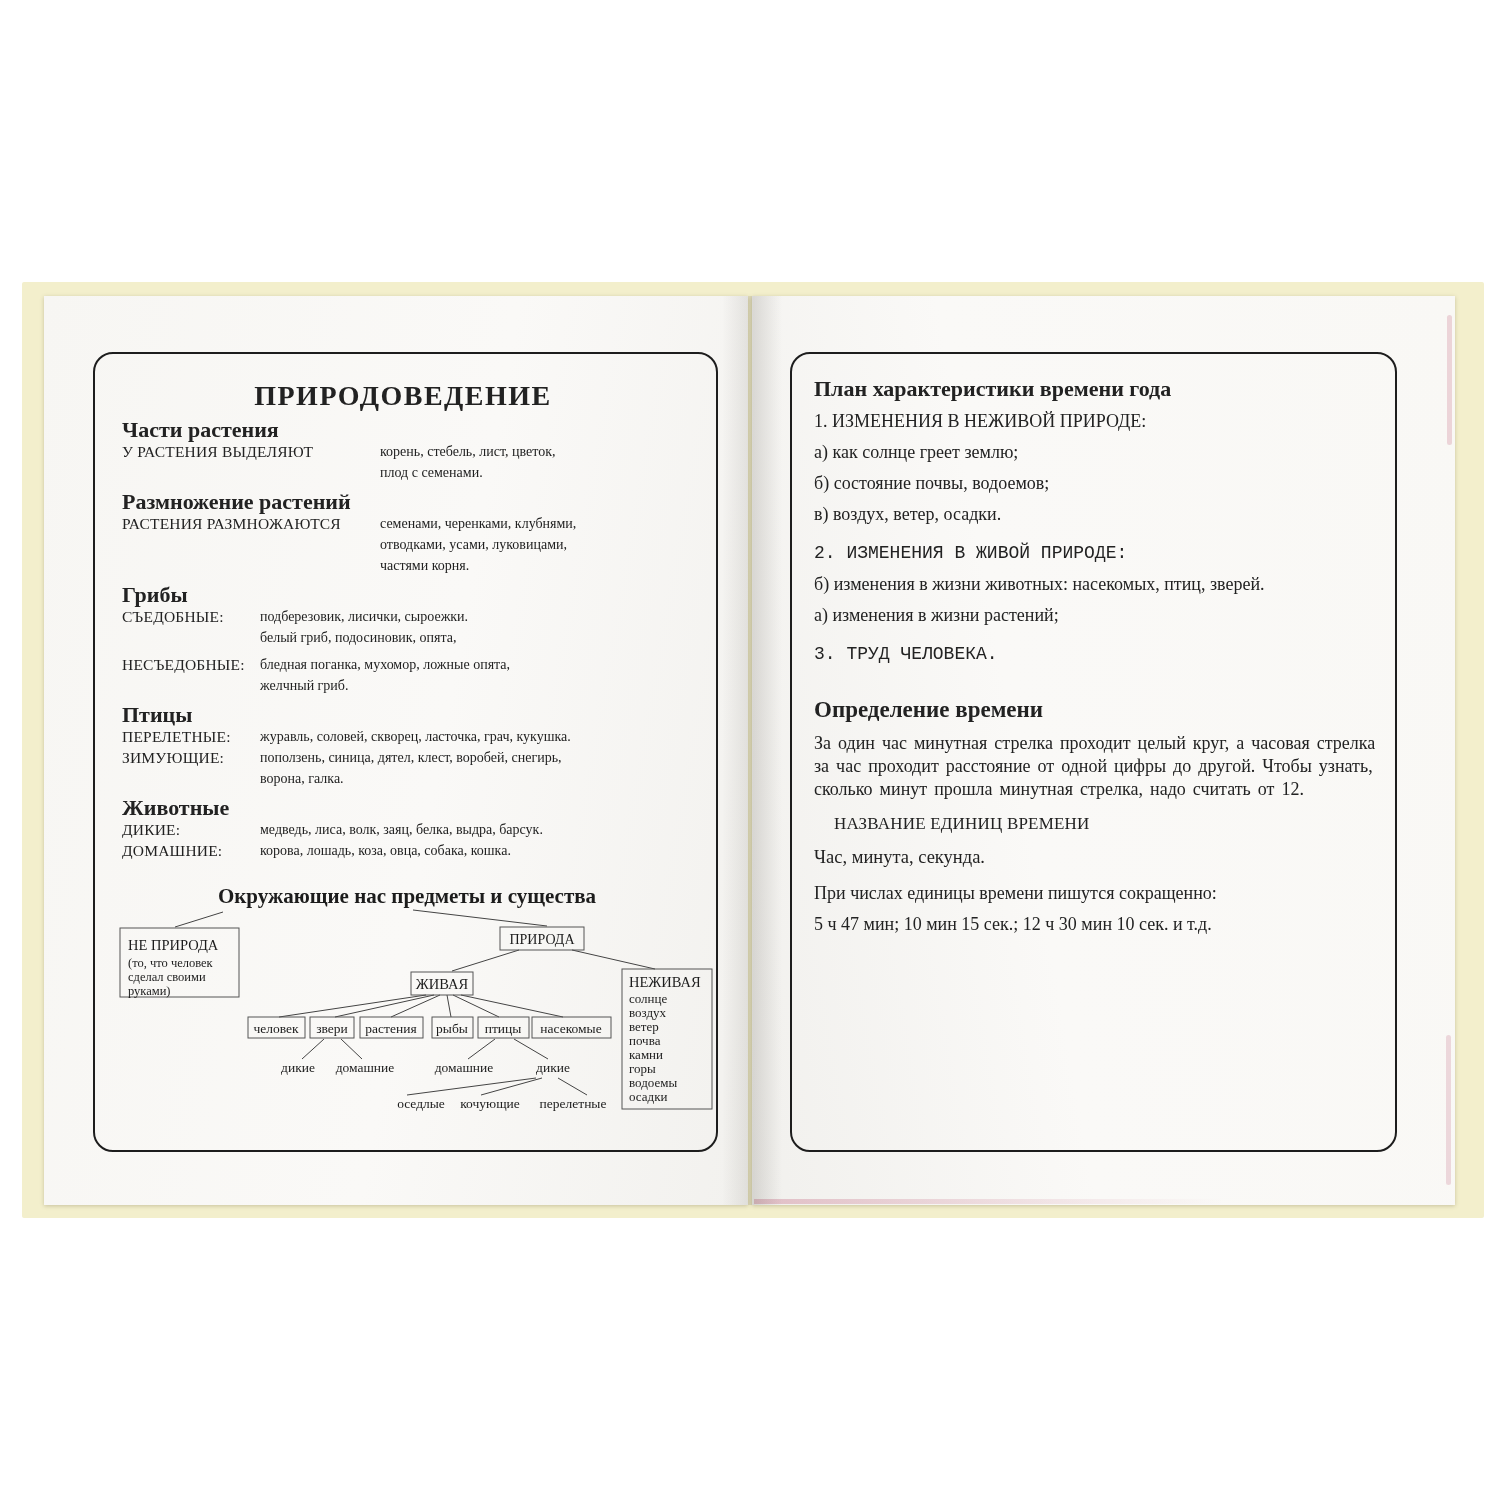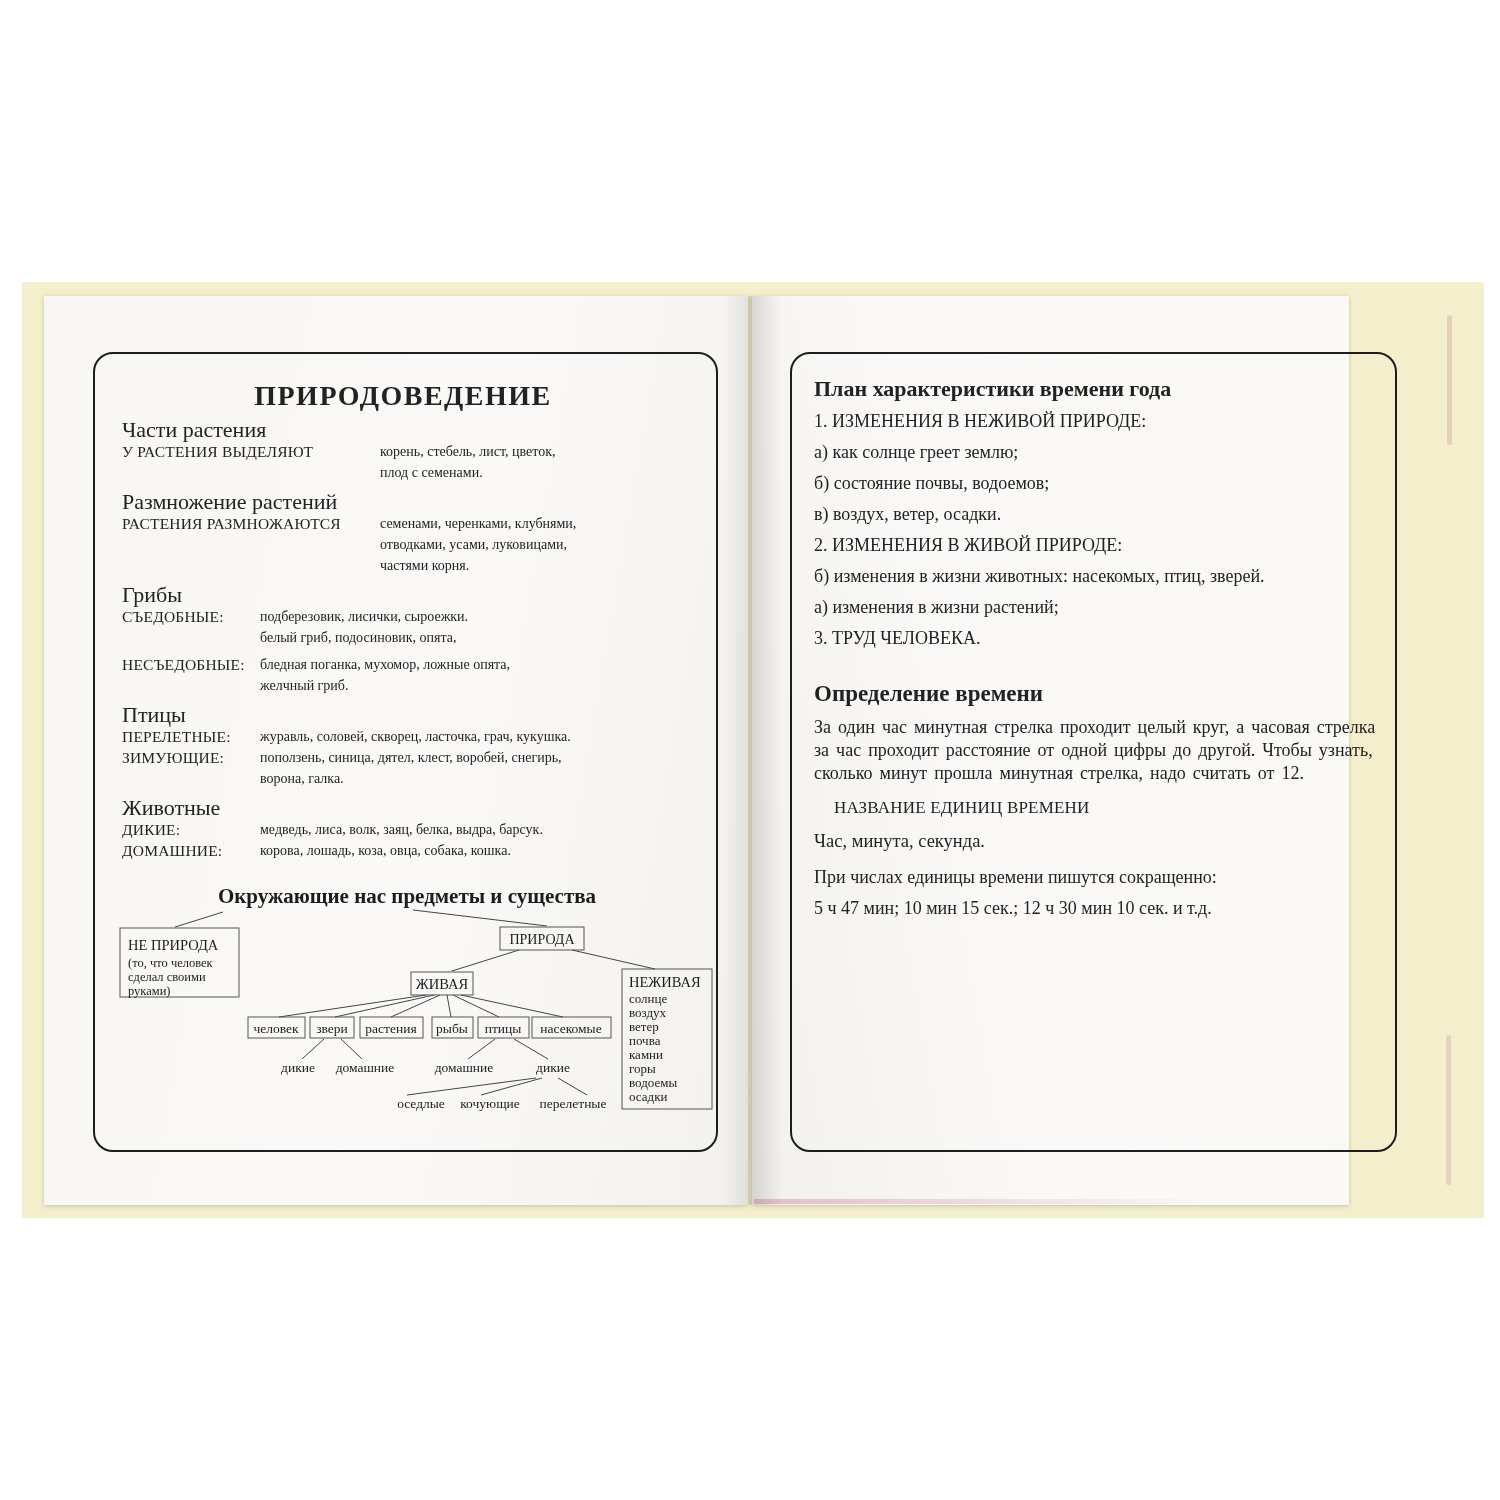--- a/index.html
+++ b/index.html
@@ -11,21 +11,21 @@
   .cover{
     position:absolute;left:22px;top:282px;width:1462px;height:936px;
     background:#f3efcc;border-radius:2px;
   }
   .page{position:absolute;top:296px;height:909px;box-shadow:0 1px 4px rgba(90,80,40,.28);}
   .page-left{
     left:44px;width:704px;
     background:linear-gradient(100deg,#f7f6f3 0%,#faf9f7 55%,#f2f1ee 100%);
   }
   .page-right{
-    left:752px;width:597px;
+    left:752px;width:703px;
     background:linear-gradient(260deg,#f9f8f5 0%,#faf9f7 60%,#f1f0ed 100%);
   }
   .spine{
     position:absolute;left:722px;top:296px;width:60px;height:909px;z-index:3;pointer-events:none;
     background:linear-gradient(90deg,rgba(60,55,45,0) 0%,rgba(60,55,45,.10) 44%,rgba(60,55,45,.15) 52%,rgba(60,55,45,0) 100%);
   }
   .pink-a{
     position:absolute;left:754px;top:1199px;width:470px;height:5px;z-index:2;
     background:linear-gradient(90deg,rgba(205,130,150,.45),rgba(205,130,150,0));
   }
@@ -33,39 +33,39 @@
   .pink-c{position:absolute;left:1446px;top:1035px;width:5px;height:150px;border-radius:3px;background:rgba(205,130,150,.28);}
   .frame{
     position:absolute;top:56px;height:800px;box-sizing:border-box;
     border:2.5px solid #1d1d1d;border-radius:20px;
   }
   .frame-left{left:49px;width:625px;padding:27px 32px 0 27px;}
   .frame-right{left:38px;width:607px;padding:22px 20px 0 22px;}
 
   
   .lp-title{font-size:28px;font-weight:bold;line-height:30px;text-align:center;letter-spacing:1.5px;}
-  h3.sec{font-size:22px;font-weight:normal;line-height:22px;margin:8px 0 0 0;}
+  h3.sec{font-size:22px;font-weight:bold;line-height:22px;margin:8px 0 0 0;}
   .defrow{display:flex;margin:0;}
   .defrow.gap{margin-top:6px;}
   .lbl{flex:0 0 auto;font-size:15.5px;line-height:21px;letter-spacing:.2px;white-space:nowrap;}
   .defrow.wide .lbl{width:258px;}
   .defrow.narrow .lbl{width:138px;}
   .val{flex:1 1 auto;}
   .val .line{font-size:14px;line-height:21px;white-space:nowrap;}
   .sec-block{margin:0;}
   .diagram{position:absolute;left:0;top:528px;}
   .diagram text{fill:#1c1c1c;}
   .diagram .node-rect{fill:none;stroke:#555;stroke-width:1;}
   .diagram .conn{stroke:#444;stroke-width:1;}
 
   
   .rp-heading{font-size:22px;font-weight:bold;line-height:26px;margin-top:0;}
   .plan{margin-top:4px;}
   .plan-line{font-size:18px;line-height:31px;white-space:nowrap;}
-  .plan-group2{}
+  .plan-group2{margin-top:8px;font-family:Liberation Mono, monospace;}
   .rp-heading2{font-size:23px;font-weight:bold;line-height:28px;margin-top:26px;}
   .para{margin-top:8px;}
   .para .pline{font-size:18px;line-height:23px;white-space:nowrap;word-spacing:2.5px;}
   .units-label{font-size:17px;line-height:22px;margin-top:12px;letter-spacing:.2px;margin-left:20px;}
   .units-value{font-size:18.5px;line-height:22px;margin-top:11px;}
   .abbrev-intro{font-size:18px;line-height:22px;margin-top:14px;}
   .abbrev-examples{font-size:18px;line-height:22px;margin-top:9px;}
 </style>
 </head>
 <body>

